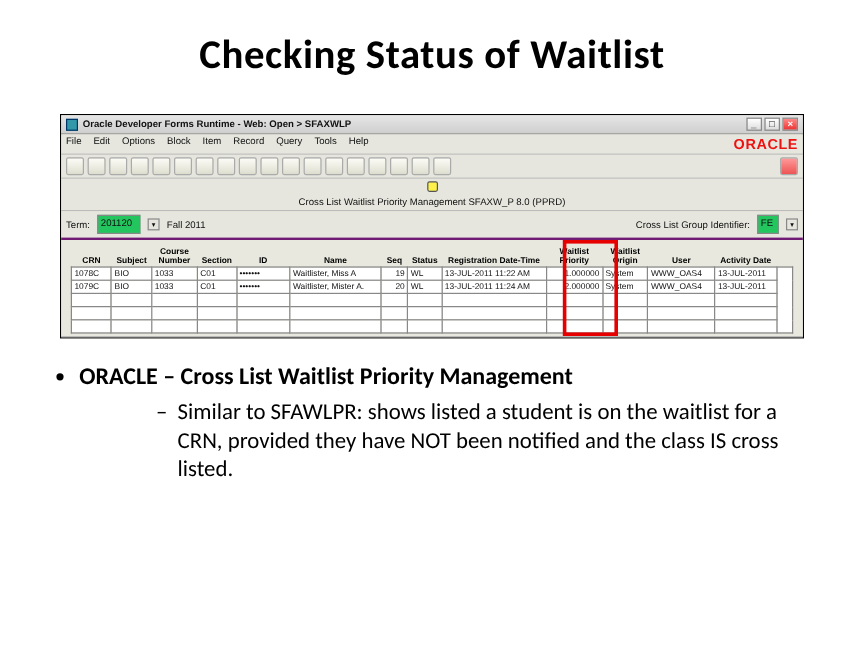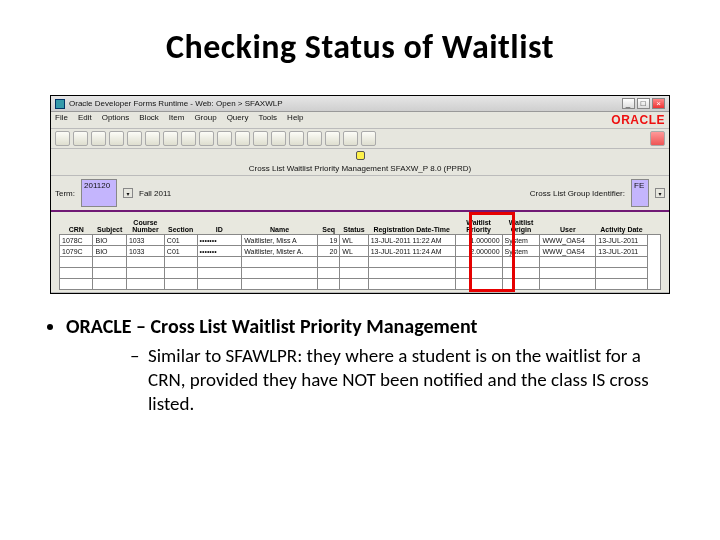--- a/index.html
+++ b/index.html
@@ -29,20 +29,21 @@
     font-size: 8px;
     color: #111;
   }
   .titlebar {
     background: linear-gradient(#e6e6e6,#cfcfcf);
     border-bottom: 1px solid #999;
     padding: 2px 4px;
     display: flex;
     align-items: center;
     justify-content: space-between;
+    font-weight: bold;
   }
   .titlebar-left { display:inline-flex; align-items:center; gap:4px; }
   .menubar {
     background: #e6e6de;
     padding: 1px 4px;
     display: flex;
     gap: 10px;
     border-bottom: 1px solid #bbb;
   }
   .menubar span { cursor:default; }
@@ -71,21 +72,21 @@
   .formhdr .doticon { width:9px;height:9px;background:#fdf14a;border:1px solid #555;border-radius:2px;}
   .filterbar {
     background: #e6e6de;
     border-bottom:2px solid #701a75;
     padding: 3px 4px;
     display:flex;
     align-items:center;
     gap:6px;
   }
   .fld {
-    background:#c4b5fd;border:1px solid #888;padding:0 2px;height:28px;line-height:12px;
+    background:#22c55e;border:1px solid #888;padding:0 2px;height:16px;line-height:12px;
   }
   .dd { width:10px;height:10px;background:#e6e6de;border:1px solid #888;display:inline-flex;align-items:center;justify-content:center;font-size:6px;}
   .gridwrap {
     background:#e8e8df;
     padding: 6px 8px 2px;
     position:relative;
     border-bottom:1px solid #bbb;
   }
   table.grid {
     width:100%;
@@ -156,21 +157,21 @@
       </span>
     </div>
 
     <div class="menubar" style="justify-content:space-between;text-align:right;">
       <div style="display:flex;gap:10px;">
         <span>File</span>
         <span>Edit</span>
         <span>Options</span>
         <span>Block</span>
         <span>Item</span>
-        <span>Group</span>
+        <span>Record</span>
         <span>Query</span>
         <span>Tools</span>
         <span>Help</span>
       </div>
       <span class="oracle">ORACLE</span>
     </div>
 
     <div class="toolbar">
       <span class="tbtn"></span>
       <span class="tbtn"></span>
@@ -326,17 +327,17 @@
       </table>
       <div class="highlight-box" style="top:0px;left:418px;width:46px;height:80px;"></div>
     </div>
 
   </div>
 
   <ul class="bullets">
     <li>
       <b>ORACLE</b><b> – Cross List Waitlist Priority Management</b>
       <ul class="subbullets">
-        <li>Similar to SFAWLPR: they where a student is on the waitlist for a CRN, provided they have NOT been notified and the class IS cross listed.</li>
+        <li>Similar to SFAWLPR: shows listed a student is on the waitlist for a CRN, provided they have NOT been notified and the class IS cross listed.</li>
       </ul>
     </li>
   </ul>
 </div>
 
 </body></html>

